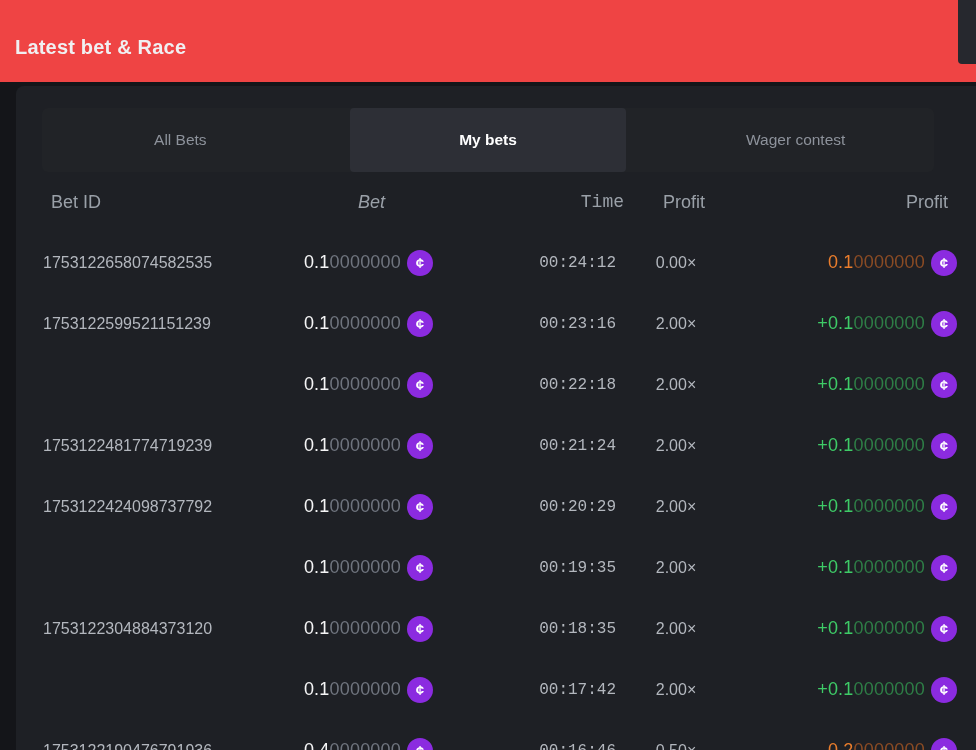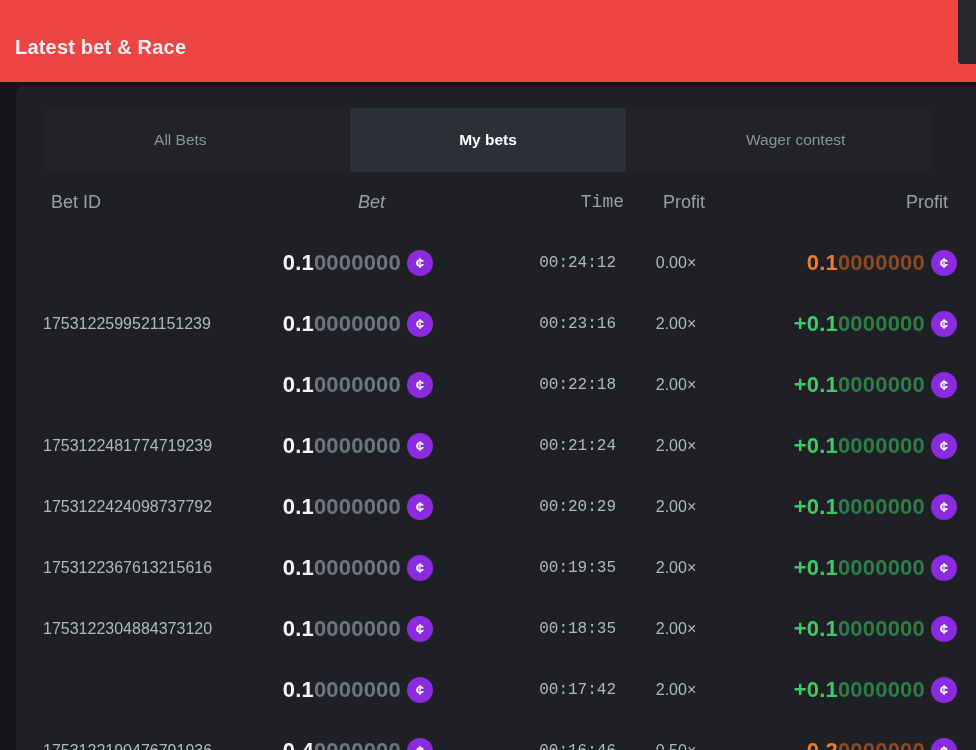--- a/index.html
+++ b/index.html
@@ -45,21 +45,21 @@
     font-size:16px; color:#b3b7be; white-space:nowrap;
   }
   .th { font-size:18px; color:#9aa0a8;margin-left:8px; }
   .c-id     { left:27px; }
   .c-bet    { right:543px; text-align:right; display:flex; align-items:center; }
   .c-time   { left:460px; width:140px; text-align:right;font-family:Liberation Mono, monospace; }
   .c-payout { left:590px; width:140px; text-align:center; }
   .c-profit { right:19px; text-align:right; display:flex; align-items:center; }
   .th-bet   { right:591px; text-align:right;font-style:italic; }
   .th-profit{ right:28px; text-align:center; }
-  .amt { font-weight:700; font-size:22px; color:#f5f5f6; letter-spacing:.2px; }
+  .amt { font-weight:400; font-size:18px; color:#f5f5f6; letter-spacing:.2px; }
   .amt .dim { color:#6f747e; }
   .coin {
     display:inline-flex; align-items:center; justify-content:center;
     width:26px; height:26px; margin-left:6px; border-radius:50%;
     background:#8b2be0; color:#ffffff;
     font-size:15px; font-weight:700; line-height:1;
   }
   .c-profit.loss .amt { color:#ea7d2c; }
   .c-profit.loss .amt .dim { color:#8a4b24; }
   .c-profit.win .amt { color:#3ecb67; }
@@ -84,20 +84,21 @@
   <div class="thead">
     <div class="cell th c-id">Bet ID</div>
     <div class="cell th th-bet">Bet</div>
     <div class="cell th c-time">Time</div>
     <div class="cell th c-payout">Profit</div>
     <div class="cell th th-profit">Profit</div>
   </div>
 
   <div class="tbody">
     <div class="row">
+      <div class="cell c-id">1753122658074582535</div>
       <div class="cell c-bet">
         <span class="amt"><span>0.1</span><span class="dim">0000000</span></span>
         <span class="coin">¢</span>
       </div>
       <div class="cell c-time">00:24:12</div>
       <div class="cell c-payout">0.00×</div>
       <div class="cell c-profit loss">
         <span class="amt"><span>0.1</span><span class="dim">0000000</span></span>
         <span class="coin">¢</span>
       </div>
@@ -152,21 +153,20 @@
       </div>
       <div class="cell c-time">00:20:29</div>
       <div class="cell c-payout">2.00×</div>
       <div class="cell c-profit win">
         <span class="amt"><span>+0.1</span><span class="dim">0000000</span></span>
         <span class="coin">¢</span>
       </div>
     </div>
 
     <div class="row">
-      <div class="cell c-id">1753122367613215616</div>
       <div class="cell c-bet">
         <span class="amt"><span>0.1</span><span class="dim">0000000</span></span>
         <span class="coin">¢</span>
       </div>
       <div class="cell c-time">00:19:35</div>
       <div class="cell c-payout">2.00×</div>
       <div class="cell c-profit win">
         <span class="amt"><span>+0.1</span><span class="dim">0000000</span></span>
         <span class="coin">¢</span>
       </div>

